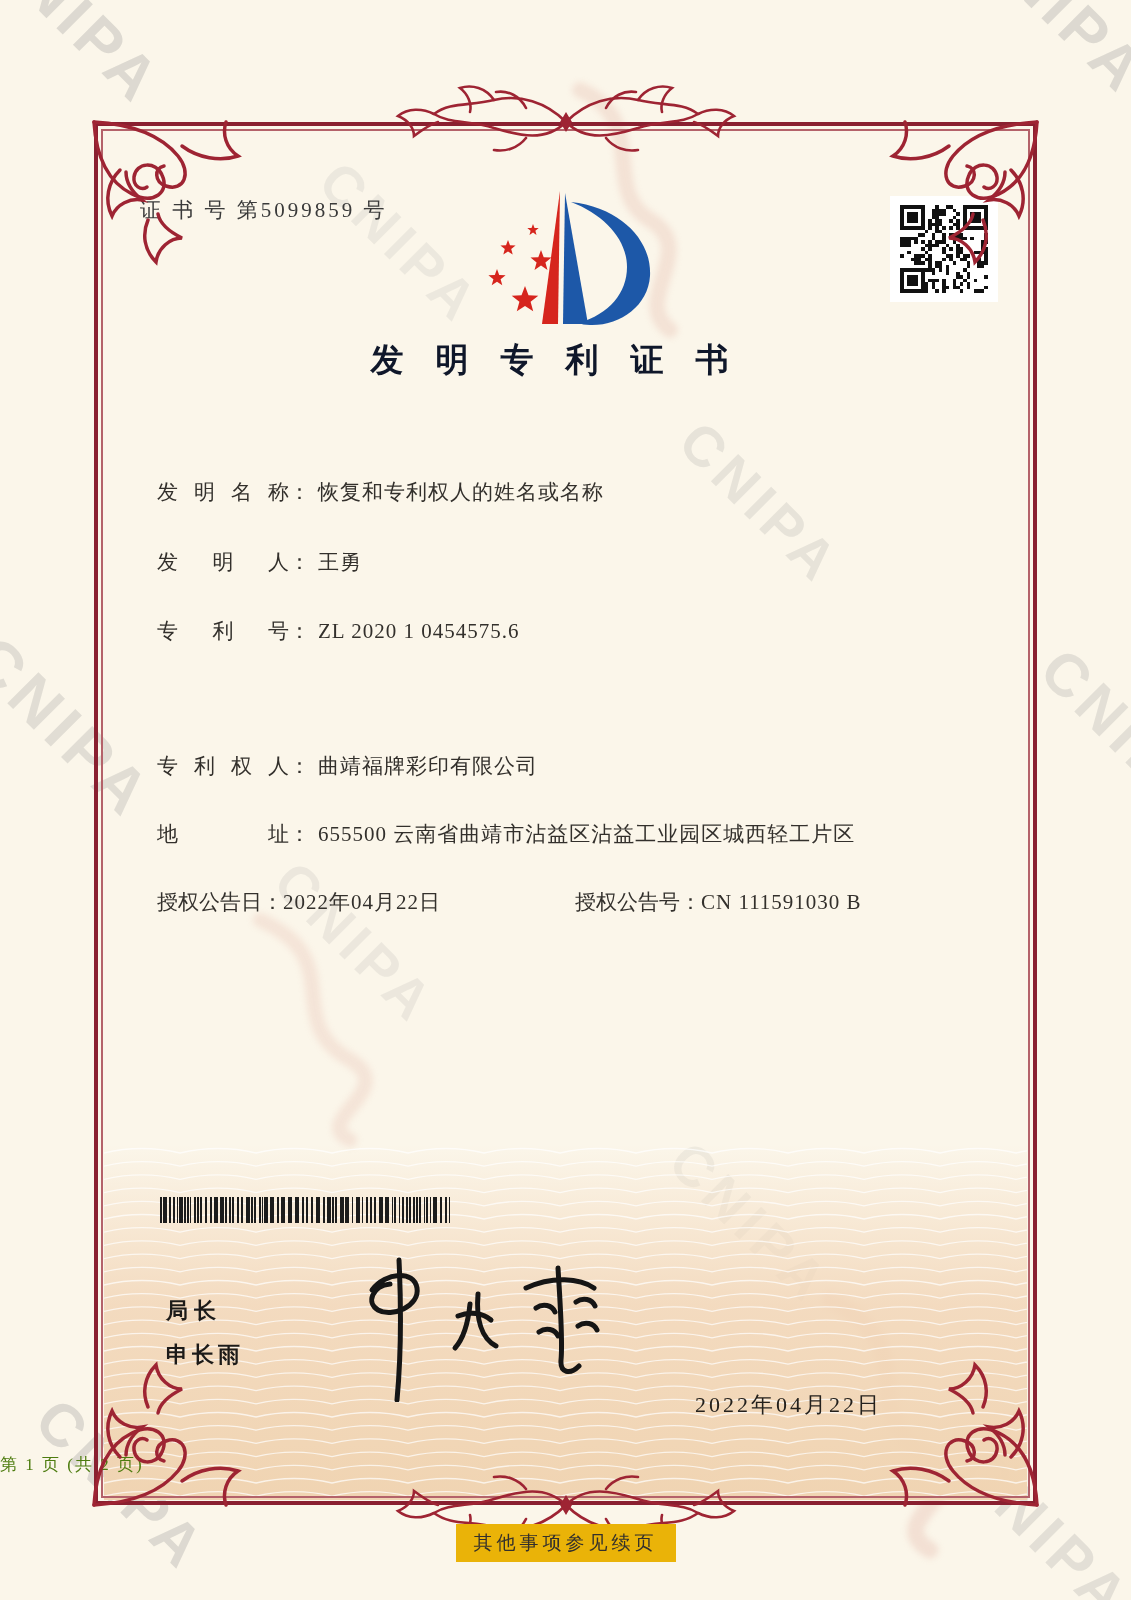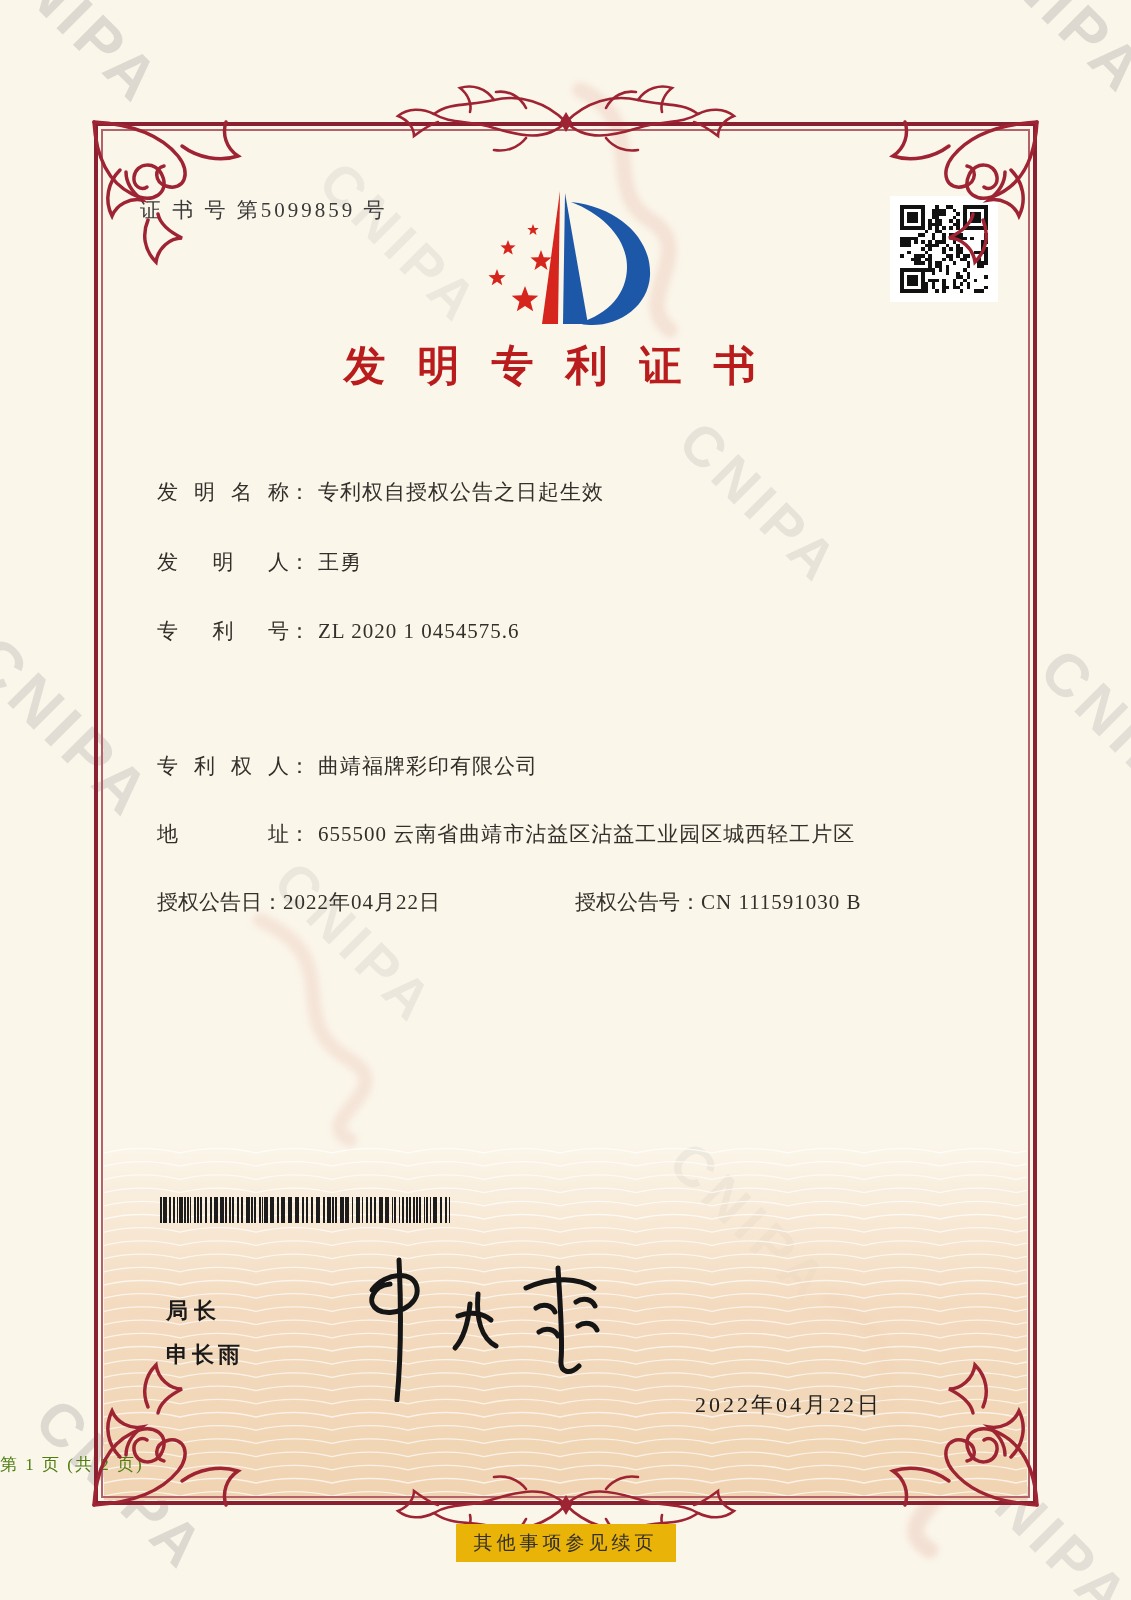--- a/index.html
+++ b/index.html
@@ -52,21 +52,21 @@
     position:absolute;left:140px;top:196px;z-index:4;
     font-size:21px;letter-spacing:3px;color:#3a3a3a;
   }
   .logo{position:absolute;left:468px;top:186px;z-index:4;}
   .qr-box{
     position:absolute;left:890px;top:196px;width:108px;height:106px;
     background:#ffffff;z-index:4;display:flex;align-items:center;justify-content:center;
   }
   .title{
     position:absolute;left:0;top:338px;width:100%;z-index:4;
-    text-align:center;font-size:42px;font-weight:bold;color:#b91c1c;
+    text-align:center;font-size:33px;font-weight:bold;color:#0f172a;
     letter-spacing:32px;box-sizing:border-box;
   }
   
   .field-row{
     position:absolute;left:157px;z-index:4;font-size:21px;color:#33302c;white-space:nowrap;
   }
   .flabel{
     display:inline-block;width:132px;vertical-align:bottom;
     text-align:justify;text-align-last:justify;letter-spacing:0;
   }
@@ -522,21 +522,21 @@
         <rect x="17" y="24" width="1" height="1" fill="#111"></rect>
         <rect x="21" y="24" width="1" height="1" fill="#111"></rect>
         <rect x="22" y="24" width="1" height="1" fill="#111"></rect>
         <rect x="23" y="24" width="1" height="1" fill="#111"></rect>
       </svg>
   </div>
 
   <div class="title">发明专利证书</div>
 
   <div class="field-row" style="top:478px">
-    <span class="flabel">发明名称</span><span class="fcolon">：</span><span class="fvalue">专利权自授权公告之日起生效</span>
+    <span class="flabel">发明名称</span><span class="fcolon">：</span><span class="fvalue">恢复和专利权人的姓名或名称</span>
   </div>
   <div class="field-row" style="top:548px">
     <span class="flabel">发明人</span><span class="fcolon">：</span><span class="fvalue">王勇</span>
   </div>
   <div class="field-row" style="top:617px">
     <span class="flabel">专利号</span><span class="fcolon">：</span><span class="fvalue">ZL 2020 1 0454575.6</span>
   </div>
   <div class="field-row" style="top:752px">
     <span class="flabel">专利权人</span><span class="fcolon">：</span><span class="fvalue">曲靖福牌彩印有限公司</span>
   </div>

